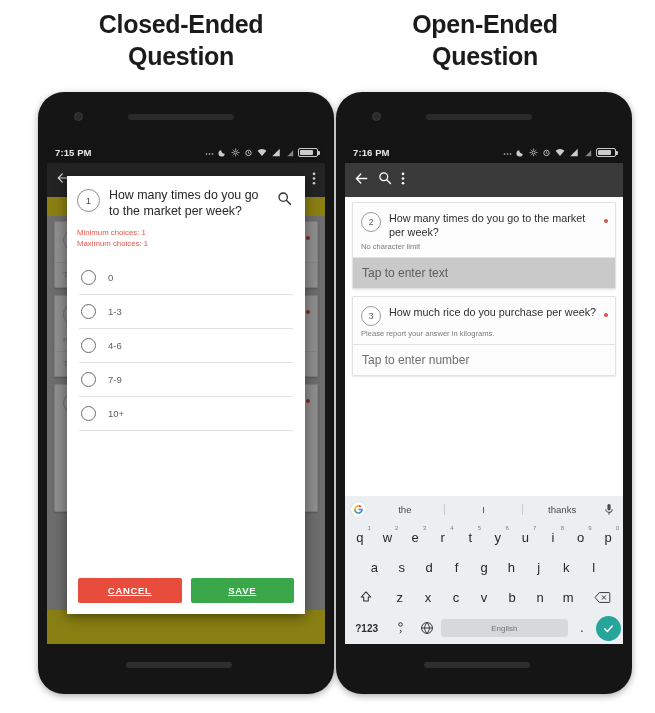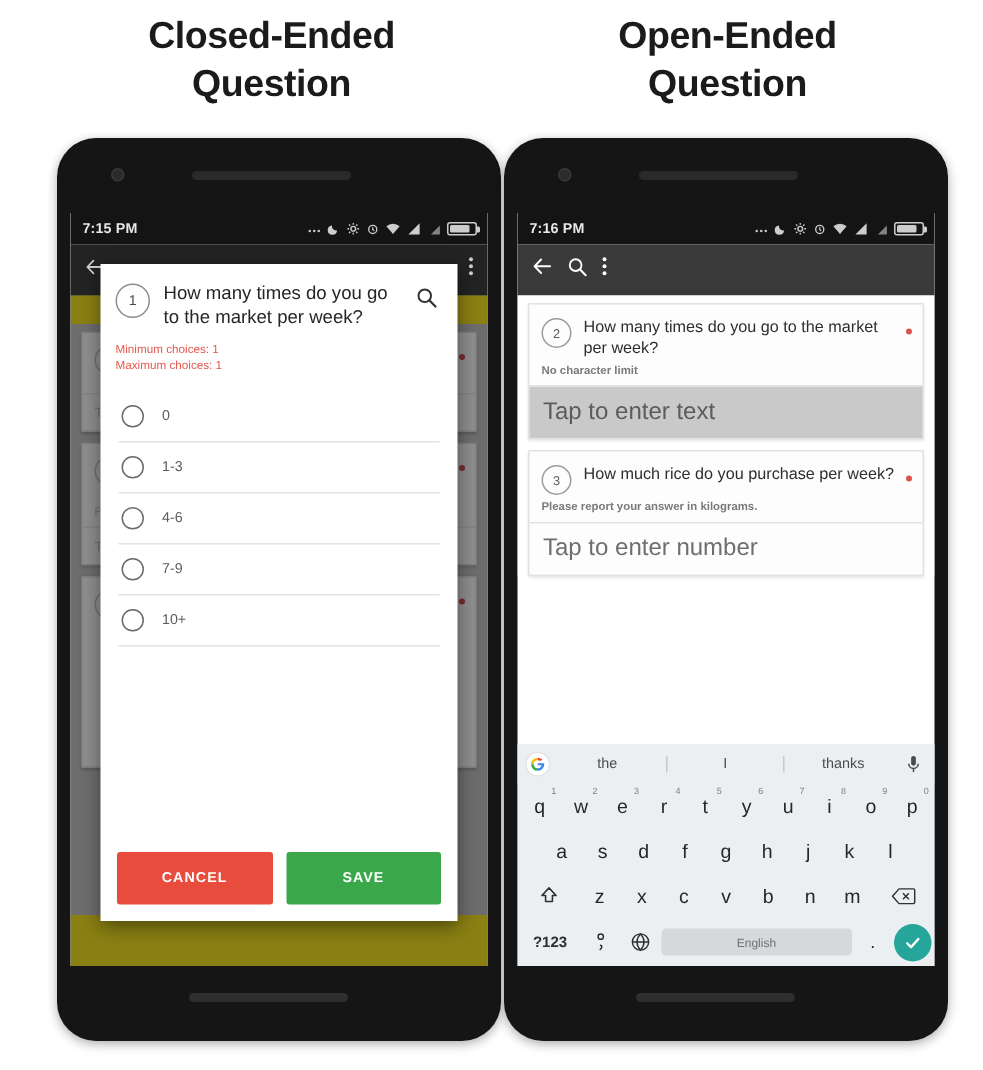--- a/index.html
+++ b/index.html
@@ -127,23 +127,23 @@
   .opts { flex: 1; padding: 6px 12px 0 12px; overflow: hidden; }
   .opt { display: flex; align-items: center; gap: 12px; padding: 9px 0 9px 2px; }
   .radio {
     width: 15px; height: 15px; border-radius: 50%;
     border: 1.4px solid #6b6b6b; flex: 0 0 15px;
   }
   .opt-label { font-size: 9.5px; color: #5d5d5d; }
   .opt-div { height: 1px; background: #e2e2e2; }
   .dlg-actions { display: flex; gap: 9px; padding: 9px 11px 11px 11px; }
   .btn {
-    flex: 1; height: 35px; border: none; border-radius: 2px;
+    flex: 1; height: 25px; border: none; border-radius: 2px;
     color: #fff; font-size: 9.5px; font-weight: bold; letter-spacing: .7px;
-    display: flex; align-items: center; justify-content: center; cursor: pointer;
+    display: flex; align-items: center; justify-content: center; cursor: pointer; text-decoration: underline;
   }
   .btn-cancel { background: #e74c3c; }
   .btn-save   { background: #3aa84a; }
 
   
   .rp-appbar {
     height: 34px; background: #3a3a3a; color: #fff;
     display: flex; align-items: center; padding: 0 9px; gap: 9px;
   }
   .rp-title { flex: 1; font-size: 11.5px; text-align: center; letter-spacing: .1px; }
@@ -158,28 +158,28 @@
     background: #fdfdfd; border: 1px solid #e2e2e2; border-radius: 1px;
     margin-bottom: 7px; position: relative; box-shadow: 0 1px 2px rgba(0,0,0,.1);
   }
   .q-head { display: flex; gap: 8px; padding: 8px 16px 3px 8px; }
   .q-num {
     width: 20px; height: 20px; border-radius: 50%; border: 1px solid #9b9b9b;
     display: flex; align-items: center; justify-content: center;
     font-size: 8.5px; color: #5b5b5b; flex: 0 0 20px; margin-top: 1px;
   }
   .q-text { flex: 1; font-size: 10.8px; color: #2e2e2e; line-height: 1.3; }
-  .q-sub { font-size: 7.6px; color: #7a7a7a; padding: 0 8px 6px 8px; font-weight: bold; }
+  .q-sub { font-size: 7.6px; color: #7a7a7a; padding: 0 8px 6px 8px; }
   .q-dot {
     position: absolute; right: 7px; top: 16px;
     width: 4px; height: 4px; border-radius: 50%; background: #d9534f;
   }
   .q-input {
     border-top: 1px solid #e2e2e2; padding: 8px 9px;
-    font-size: 16px; color: #6f6f6f;
+    font-size: 12px; color: #6f6f6f;
   }
   .q-input.filled { background: #c9c9c9; color: #5c5c5c; }
 
   
   .kb { position: absolute; left: 0; right: 0; bottom: 0; background: #eceff1; }
   .kb-suggest {
     height: 26px; background: #eceff1; display: flex; align-items: center;
     padding: 0 6px; gap: 2px;
   }
   .g-logo {

